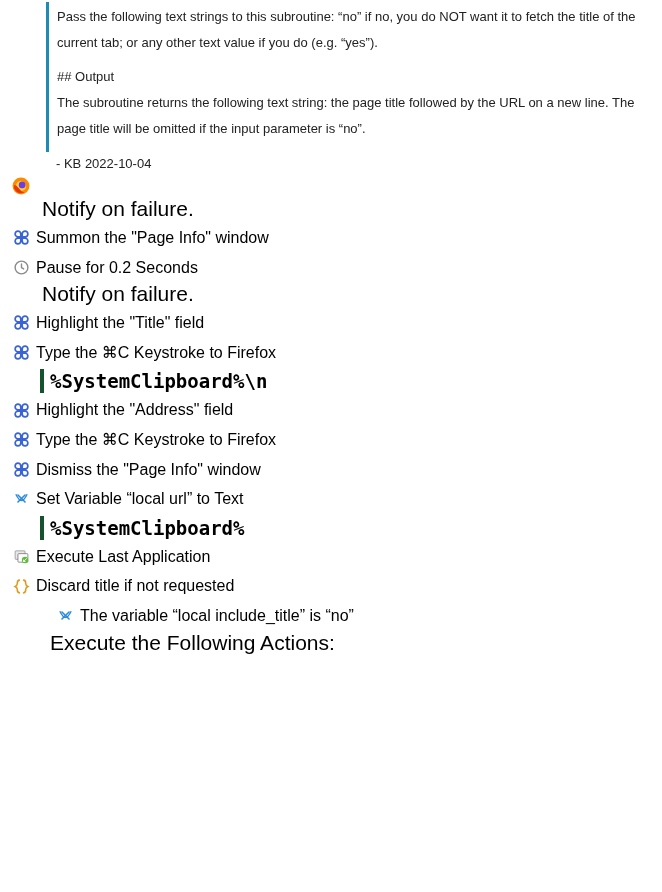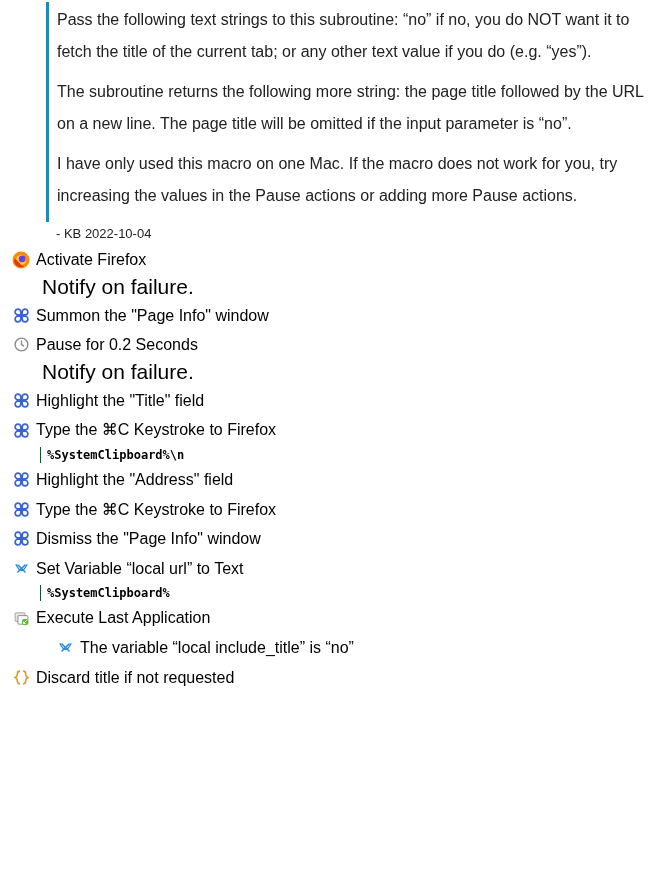--- a/index.html
+++ b/index.html
@@ -12,21 +12,21 @@
     width: 662px;
   }
   .wrap {
     padding: 2px 10px 6px 10px;
   }
   .note-block {
     margin-left: 36px;
     border-left: 3px solid #1d8cb5;
     padding: 2px 4px 2px 8px;
     line-height: 2.0;
-    font-size: 16px;
+    font-size: 13px;
     color: #222;
   }
   .note-block p {
     margin: 0 0 8px 0;
   }
   .note-block .hdr {
     margin-top: 6px;
     margin-bottom: 0;
   }
   .signoff {
@@ -52,56 +52,55 @@
     justify-content: center;
     flex-shrink: 0;
   }
   .sub-row {
     margin-left: 32px;
     font-size: 21px;
     padding: 0 0 2px 0;
   }
   .bar-row {
     margin-left: 30px;
-    border-left: 1px solid #14532d;
+    border-left: 4px solid #14532d;
     padding: 1px 0 1px 6px;
     font-family: ui-monospace, Menlo, Monaco, monospace;
-    font-size: 12px;
+    font-size: 19px;
     font-weight: 600;
     color: #000;
     margin-top: 2px;
     margin-bottom: 2px;
   }
   .indent-l2 {
     margin-left: 24px;
   }
   svg { display: block; }
 </style>
 </head>
 <body>
 
 <div class="wrap">
 
   <div class="note-block">
     <p>Pass the following text strings to this subroutine: “no” if no, you do NOT want it to fetch the title of the current tab; or any other text value if you do (e.g. “yes”).</p>
-    <p>The subroutine returns the following more string: the page title followed by the URL on a new line. The page title will be omitted if the input parameter is “no”.</p>
-    <p>I have only used this macro on one Mac. If the macro does not work for you, try increasing the values in the Pause actions or adding more Pause actions.</p>
+    <p class="hdr">## Output</p>
+    <p>The subroutine returns the following text string: the page title followed by the URL on a new line. The page title will be omitted if the input parameter is “no”.</p>
   </div>
   <div class="signoff">- KB 2022-10-04</div>
 
   <div class="action-row">
     <span class="icon-slot">
       <svg viewBox="0 0 32 32" width="18" height="18">
         <circle cx="16" cy="16" r="15" fill="#ff8a00"></circle>
         <circle cx="16" cy="16" r="9" fill="#ffd24a"></circle>
         <path d="M4 14 Q2 20 8 26 Q14 30 22 28 Q16 26 12 20 Q8 14 4 14 Z" fill="#e53900"></path>
         <circle cx="18" cy="14" r="6" fill="#6b3fe0"></circle>
       </svg>
     </span>
-    <span>Activate Firefox</span>
   </div>
   <div class="sub-row">Notify on failure.</div>
 
   <div class="action-row">
     <span class="icon-slot">
       <svg viewBox="0 0 24 24" width="17" height="17">
           <path fill="none" stroke="#3a63d6" stroke-width="2.4" d="M7 3a4 4 0 0 0 0 8h10a4 4 0 1 0-4-4v10a4 4 0 1 0 4-4H7a4 4 0 1 0 4 4V7a4 4 0 0 0-4-4z"></path>
         </svg>
     </span>
     <span>Summon the "Page Info" window</span>
@@ -181,34 +180,35 @@
       <svg viewBox="0 0 24 24" width="17" height="17">
         <rect x="3" y="4" width="14" height="12" rx="1" fill="#e8e8e8" stroke="#888" stroke-width="1"></rect>
         <rect x="7" y="8" width="14" height="12" rx="1" fill="#fff" stroke="#666" stroke-width="1"></rect>
         <circle cx="17" cy="17" r="4.5" fill="#5bbf3a"></circle>
         <path d="M19 15 L15 19 M15 17 v2 h2" stroke="#fff" stroke-width="1.4" fill="none" stroke-linecap="round"></path>
       </svg>
     </span>
     <span>Execute Last Application</span>
   </div>
 
+  <div class="action-row">
+    <span class="icon-slot">
+      <svg viewBox="0 0 24 24" width="17" height="17">
+        <path d="M9 3 C6 3 6 6 6 8 C6 10 5 11 3 12 C5 13 6 14 6 16 C6 18 6 21 9 21" fill="none" stroke="#e29a1e" stroke-width="2.2" stroke-linecap="round"></path>
+        <path d="M15 3 C18 3 18 6 18 8 C18 10 19 11 21 12 C19 13 18 14 18 16 C18 18 18 21 15 21" fill="none" stroke="#e29a1e" stroke-width="2.2" stroke-linecap="round"></path>
+      </svg>
+    </span>
+    <span>Discard title if not requested</span>
+  </div>
+
   <div class="action-row indent-l2" style="margin-left:44px;">
     <span class="icon-slot">
       <svg viewBox="0 0 24 24" width="17" height="17">
         <path d="M4 6 C 10 18 14 18 20 6" fill="none" stroke="#2a8ad8" stroke-width="2"></path>
         <path d="M7 7 L17 17 M17 7 L7 17" stroke="#2a8ad8" stroke-width="2.2" stroke-linecap="round"></path>
       </svg>
     </span>
     <span>The variable “local include_title” is “no”</span>
   </div>
 
-  <div class="action-row">
-    <span class="icon-slot">
-      <svg viewBox="0 0 24 24" width="17" height="17">
-        <path d="M9 3 C6 3 6 6 6 8 C6 10 5 11 3 12 C5 13 6 14 6 16 C6 18 6 21 9 21" fill="none" stroke="#e29a1e" stroke-width="2.2" stroke-linecap="round"></path>
-        <path d="M15 3 C18 3 18 6 18 8 C18 10 19 11 21 12 C19 13 18 14 18 16 C18 18 18 21 15 21" fill="none" stroke="#e29a1e" stroke-width="2.2" stroke-linecap="round"></path>
-      </svg>
-    </span>
-    <span>Discard title if not requested</span>
-  </div>
-
+  <div class="sub-row" style="margin-left:40px;">Execute the Following Actions:</div>
 
 </div>
 
 </body></html>

